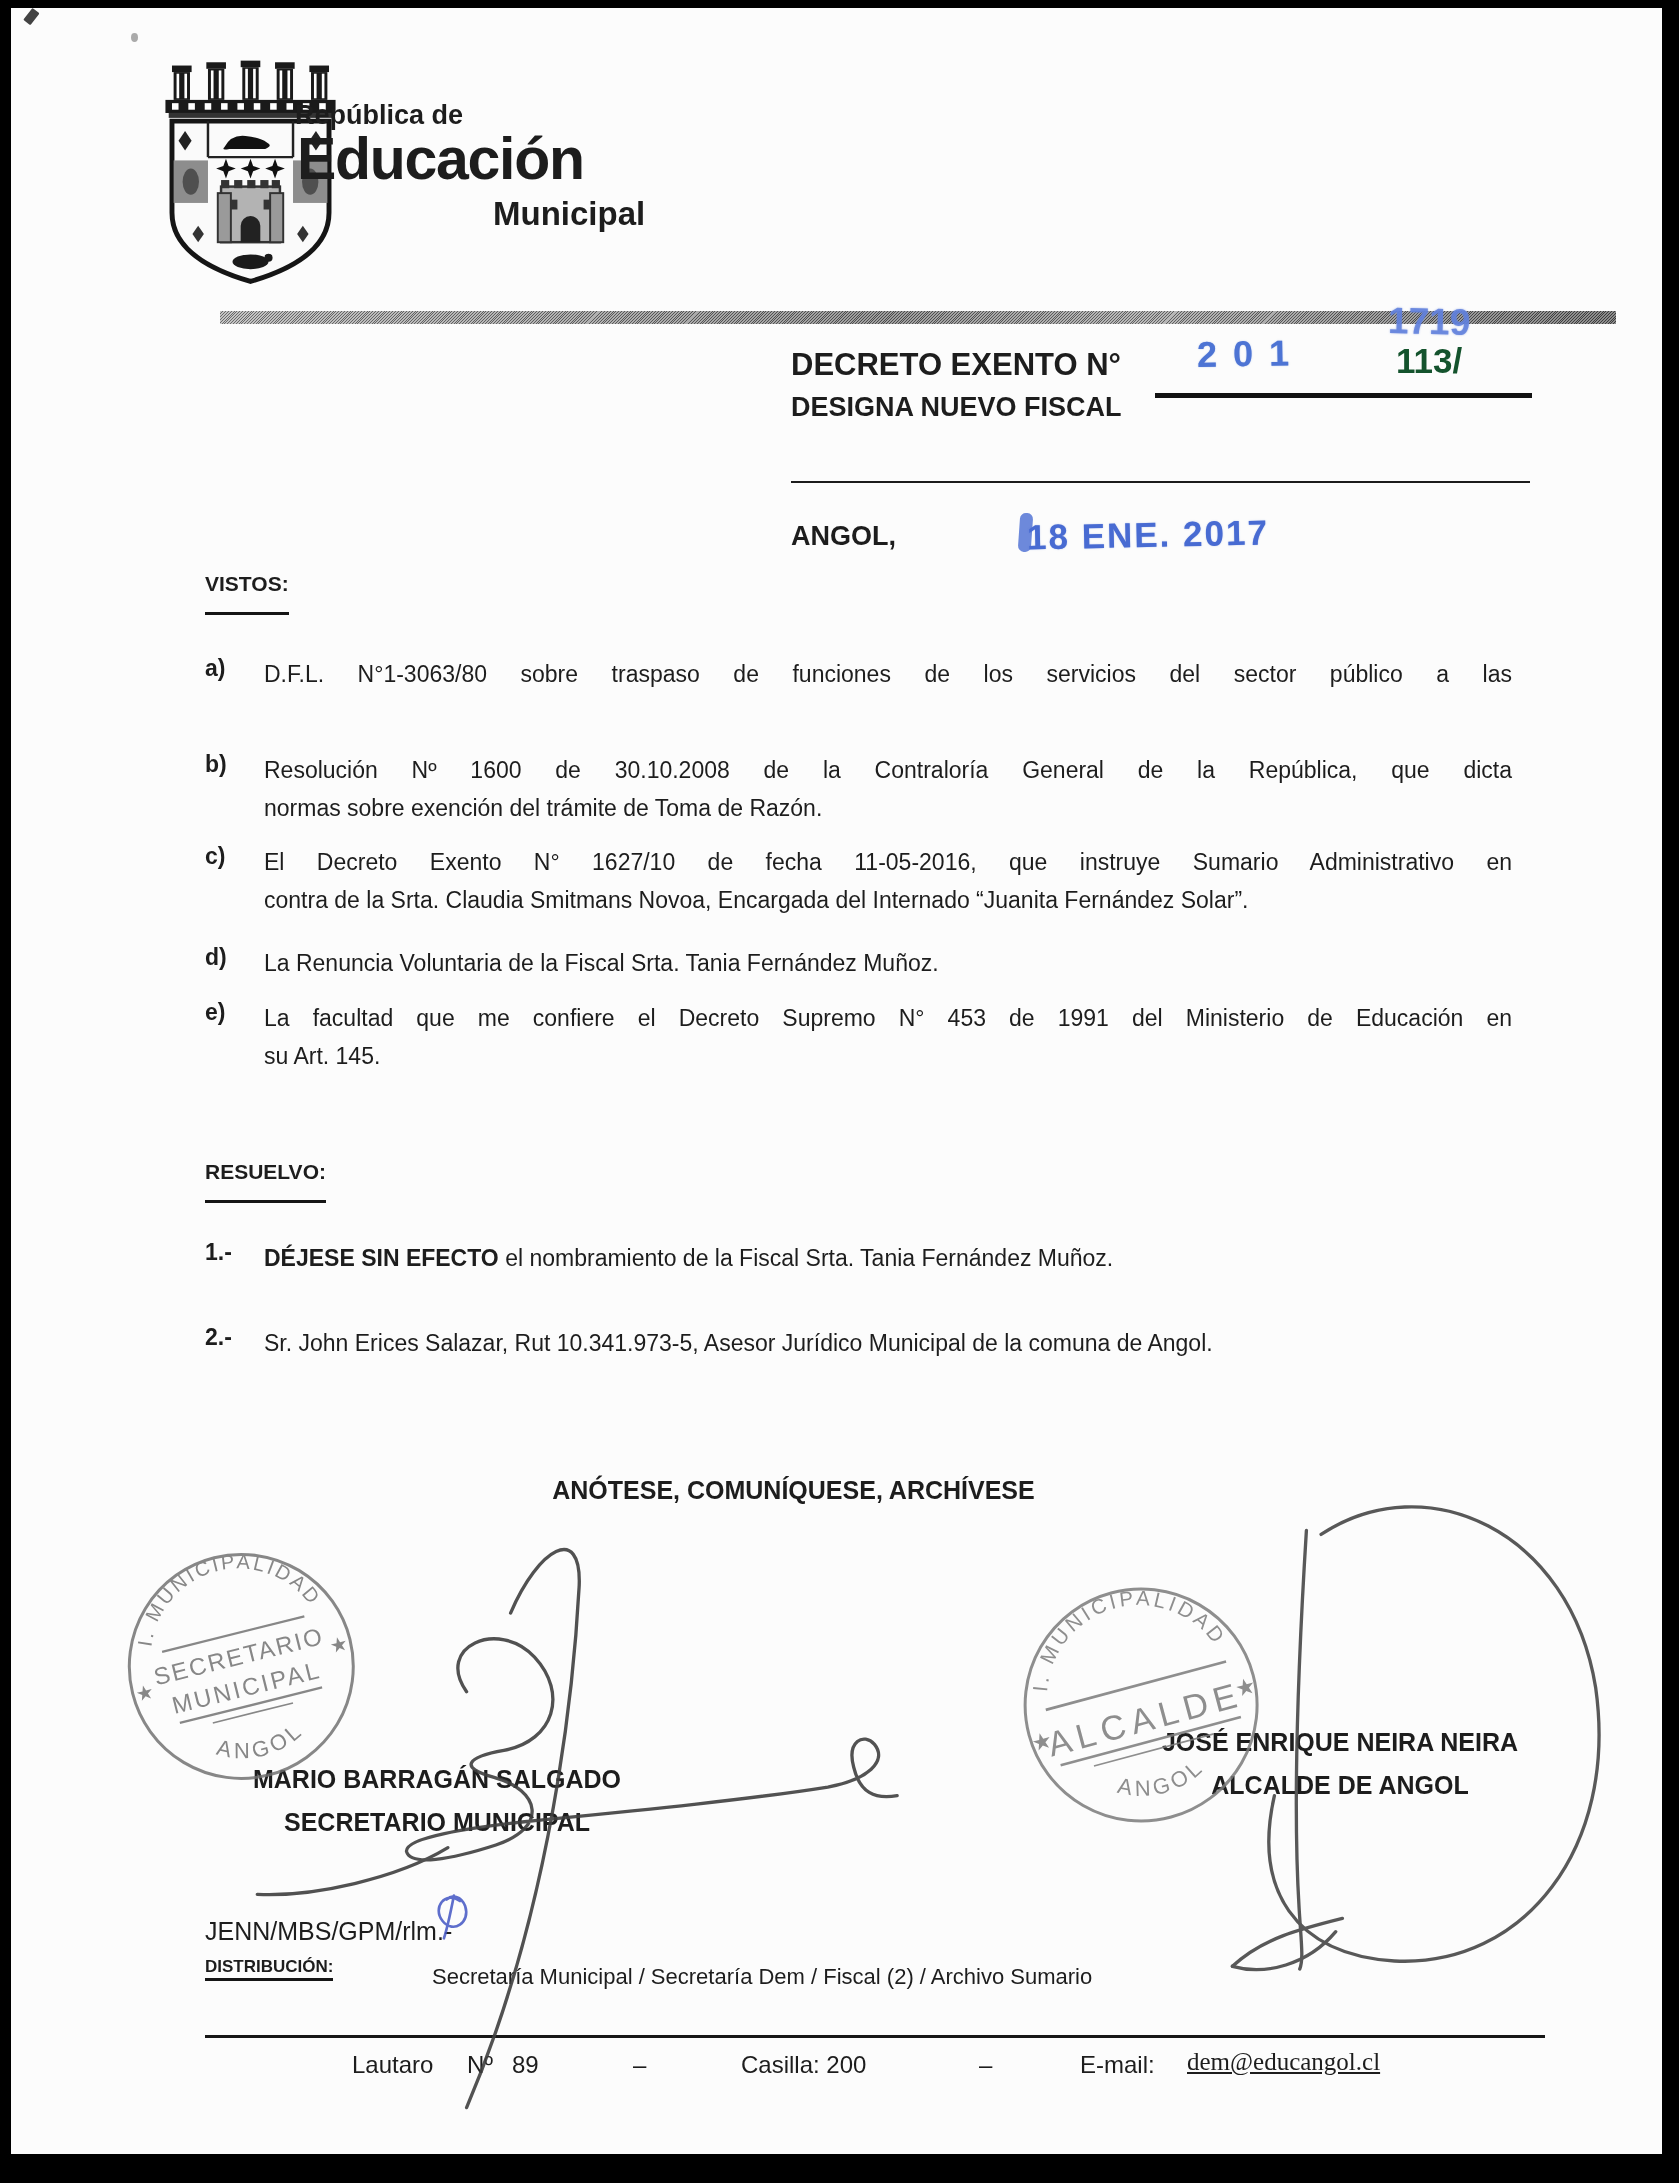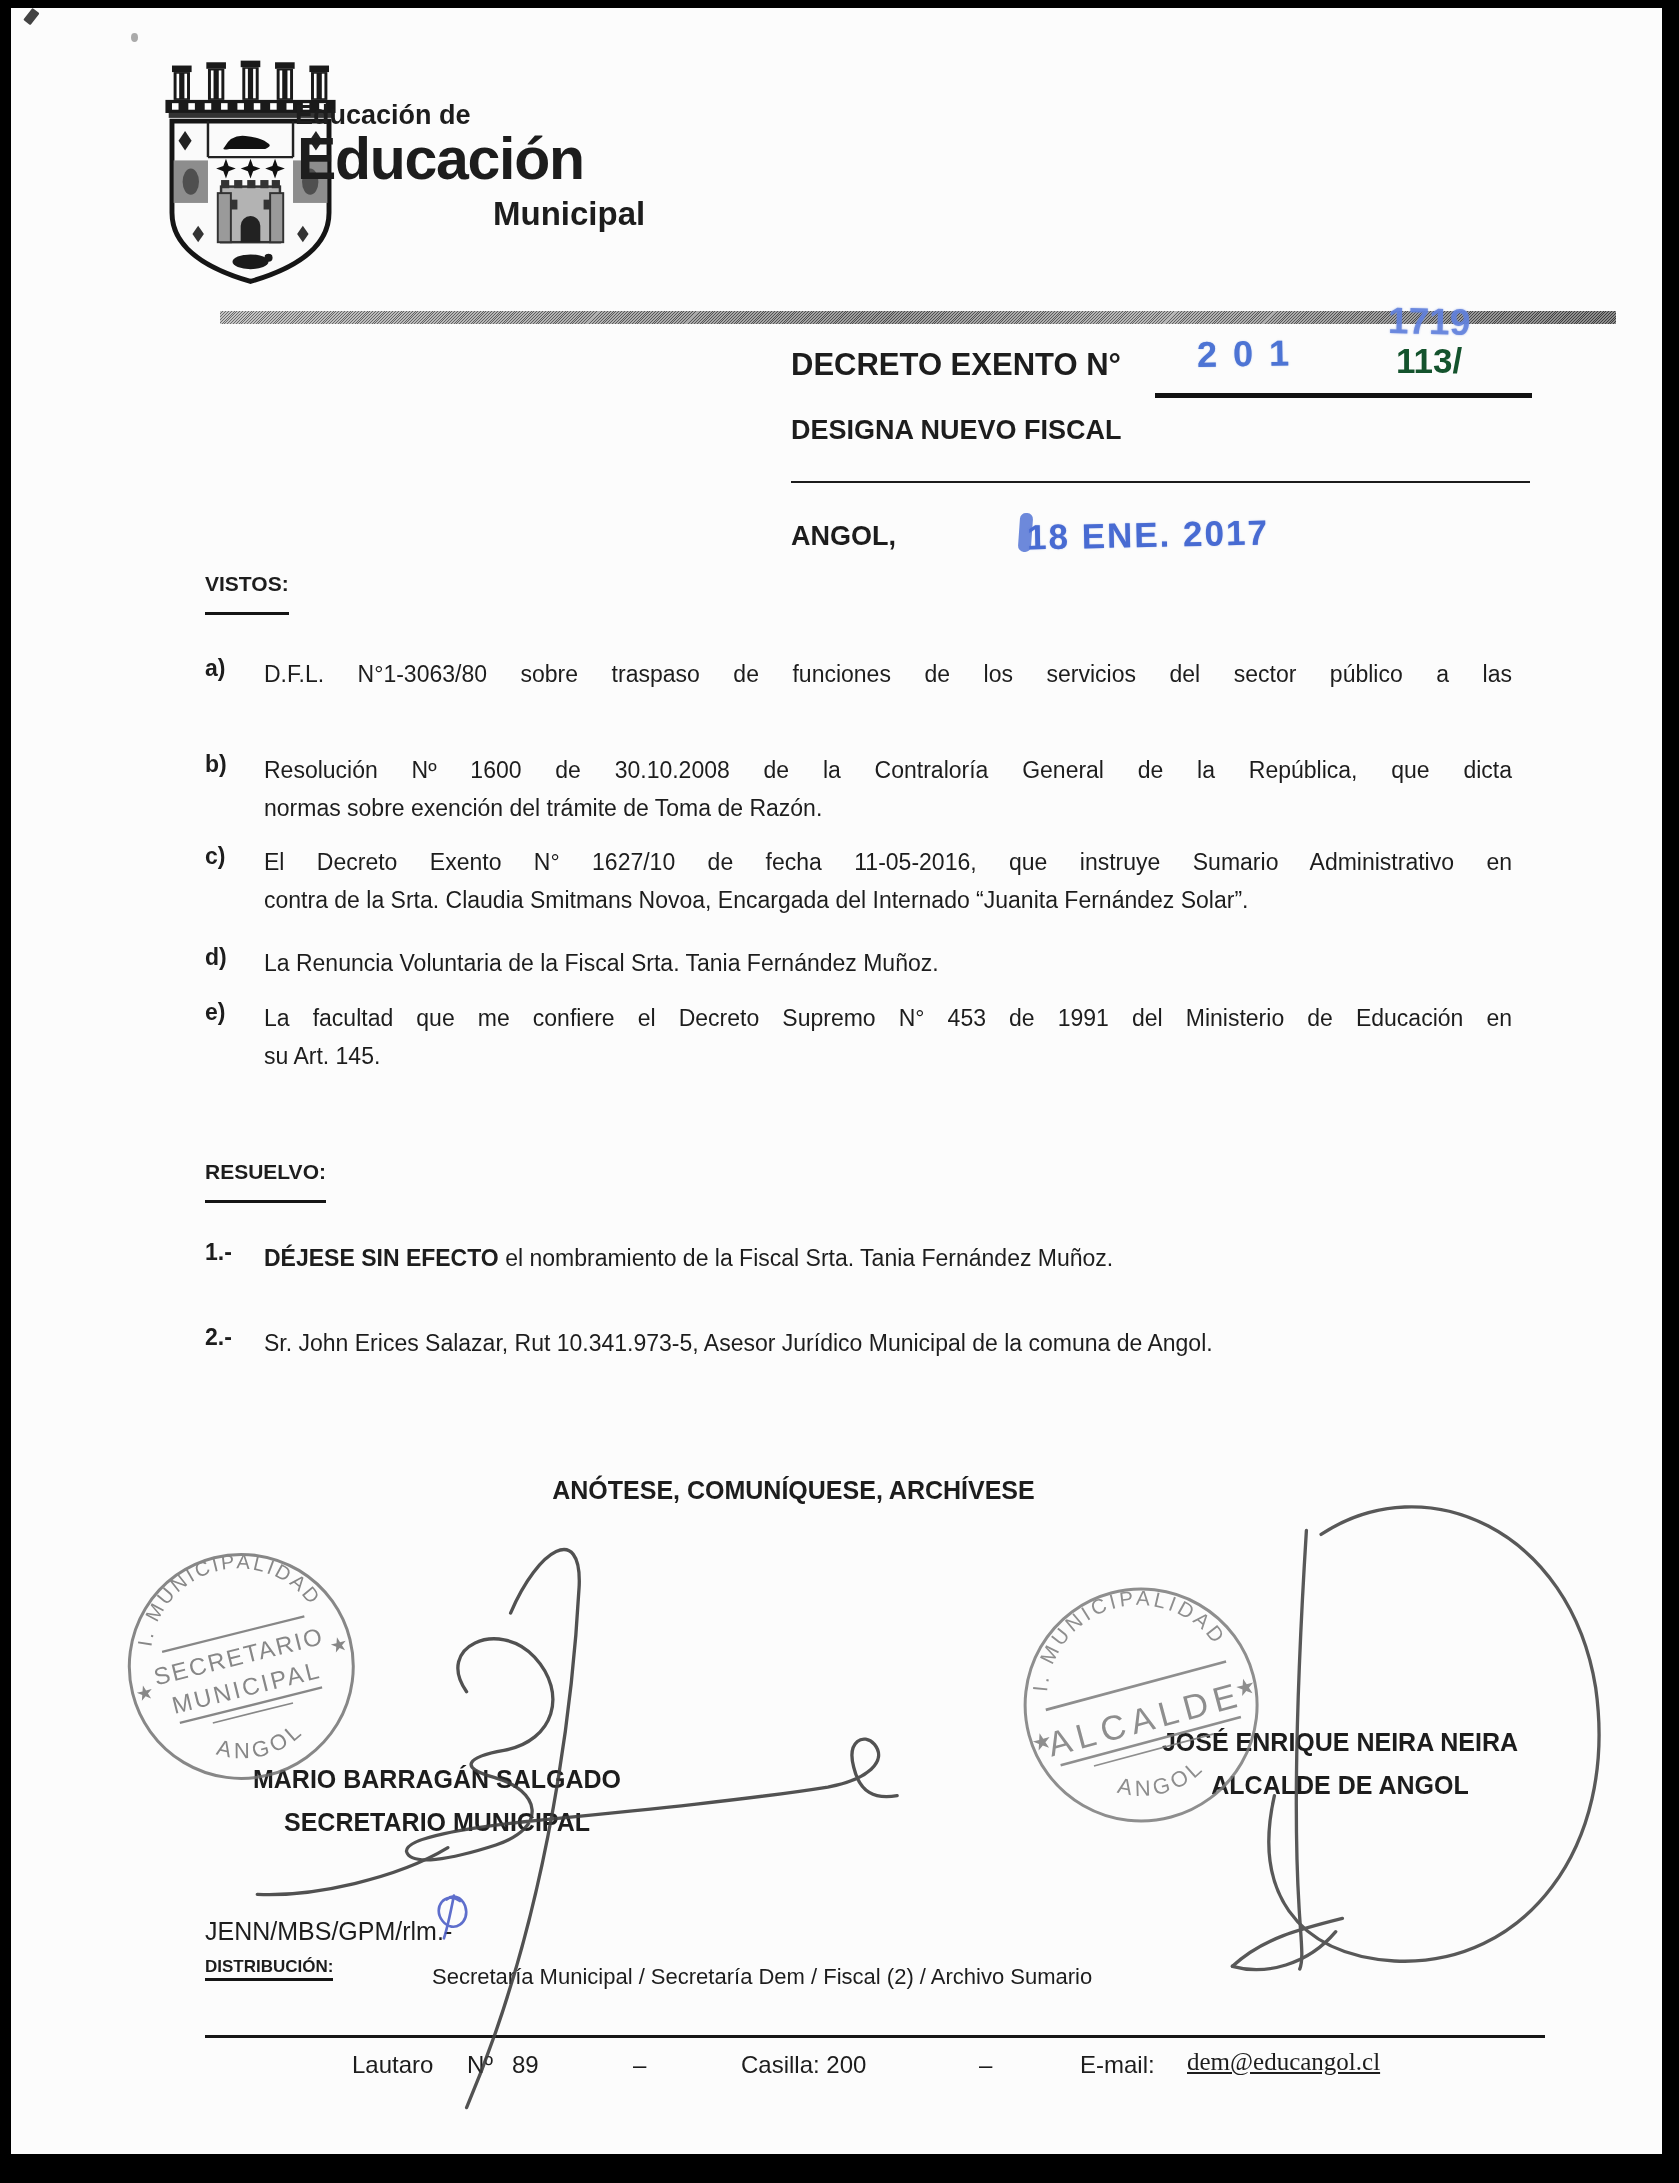--- a/index.html
+++ b/index.html
@@ -21,21 +21,21 @@
       linear-gradient(90deg,#aeaeae,#949494 22%,#6d6d6d 48%,#9c9c9c 66%,#787878 82%,#4e4e4e 100%);
   }
 
   .title { left:791px; top:347px; font-size:31px; font-weight:bold; }
   .stamp201 { left:1197px; top:333px; font-size:36px; font-weight:bold; letter-spacing:16px;
               color:#4d74d4; transform:rotate(-1deg); text-shadow:0 0 1.3px rgba(77,116,212,.55); }
   .hand1719 { left:1388px; top:301px; font-size:37px; font-weight:bold; color:rgba(96,128,220,.85);
               transform:rotate(1.5deg); text-shadow:0 0 2px rgba(96,128,220,.6); }
   .typed113 { left:1396px; top:341px; font-size:35px; font-weight:600; color:#14532d; }
   .thickrule { left:1155px; top:393px; width:377px; height:4.7px; background:#121212; }
-  .subject { left:791px; top:415px; font-size:27px; font-weight:bold; }
+  .subject { left:791px; top:392px; font-size:27px; font-weight:bold; }
   .thinrule { left:791px; top:481px; width:739px; height:2px; background:#1c1c1c; }
   .place { left:791px; top:521px; font-size:27px; font-weight:bold; }
   .dateblob { left:1019px; top:513px; width:13.3px; height:39px; background:rgba(72,107,210,.8);
               border-radius:6px; transform:rotate(4deg); }
   .datestamp { left:1027px; top:515px; font-size:35px; font-weight:bold; letter-spacing:2px;
                color:#486bd2; transform:rotate(-1.2deg); text-shadow:0 0 1.3px rgba(72,107,210,.5); }
 
   .secthead { font-size:21px; font-weight:bold; border-bottom:3.3px solid #151515; padding-bottom:16px; }
   .vistohead { left:205px; top:572px; }
   .resuelvohead { left:205px; top:1160px; }
@@ -155,21 +155,21 @@
             <path d="M54 112 v-10 a6 6 0 0 1 12 0 v10 Z" fill="#222"></path>
             <rect x="48" y="86" width="4" height="6" fill="#333"></rect>
               <rect x="68" y="86" width="4" height="6" fill="#333"></rect>
           </g>
           <path d="M28 102 l3.5 5 l-3.5 5 l-3.5 -5 Z" fill="#333"></path>
           <path d="M92 102 l3.5 5 l-3.5 5 l-3.5 -5 Z" fill="#333"></path>
           <ellipse cx="60" cy="124" rx="11" ry="4.5" fill="#1a1a1a"></ellipse>
           <circle cx="71" cy="121.5" r="2.5" fill="#1a1a1a"></circle>
         </g>
       </svg>
-      <div class="abs dept1">Educación de</div>
+      <div class="abs dept1">República de</div>
       <div class="abs dept2">Educación</div>
       <div class="abs dept3">Municipal</div>
 
       <div class="abs halftone"></div>
 
       <div class="abs title">DECRETO EXENTO N°</div>
       <div class="abs stamp201">201</div>
       <div class="abs hand1719">1719</div>
       <div class="abs typed113">113/</div>
       <div class="abs thickrule"></div>

